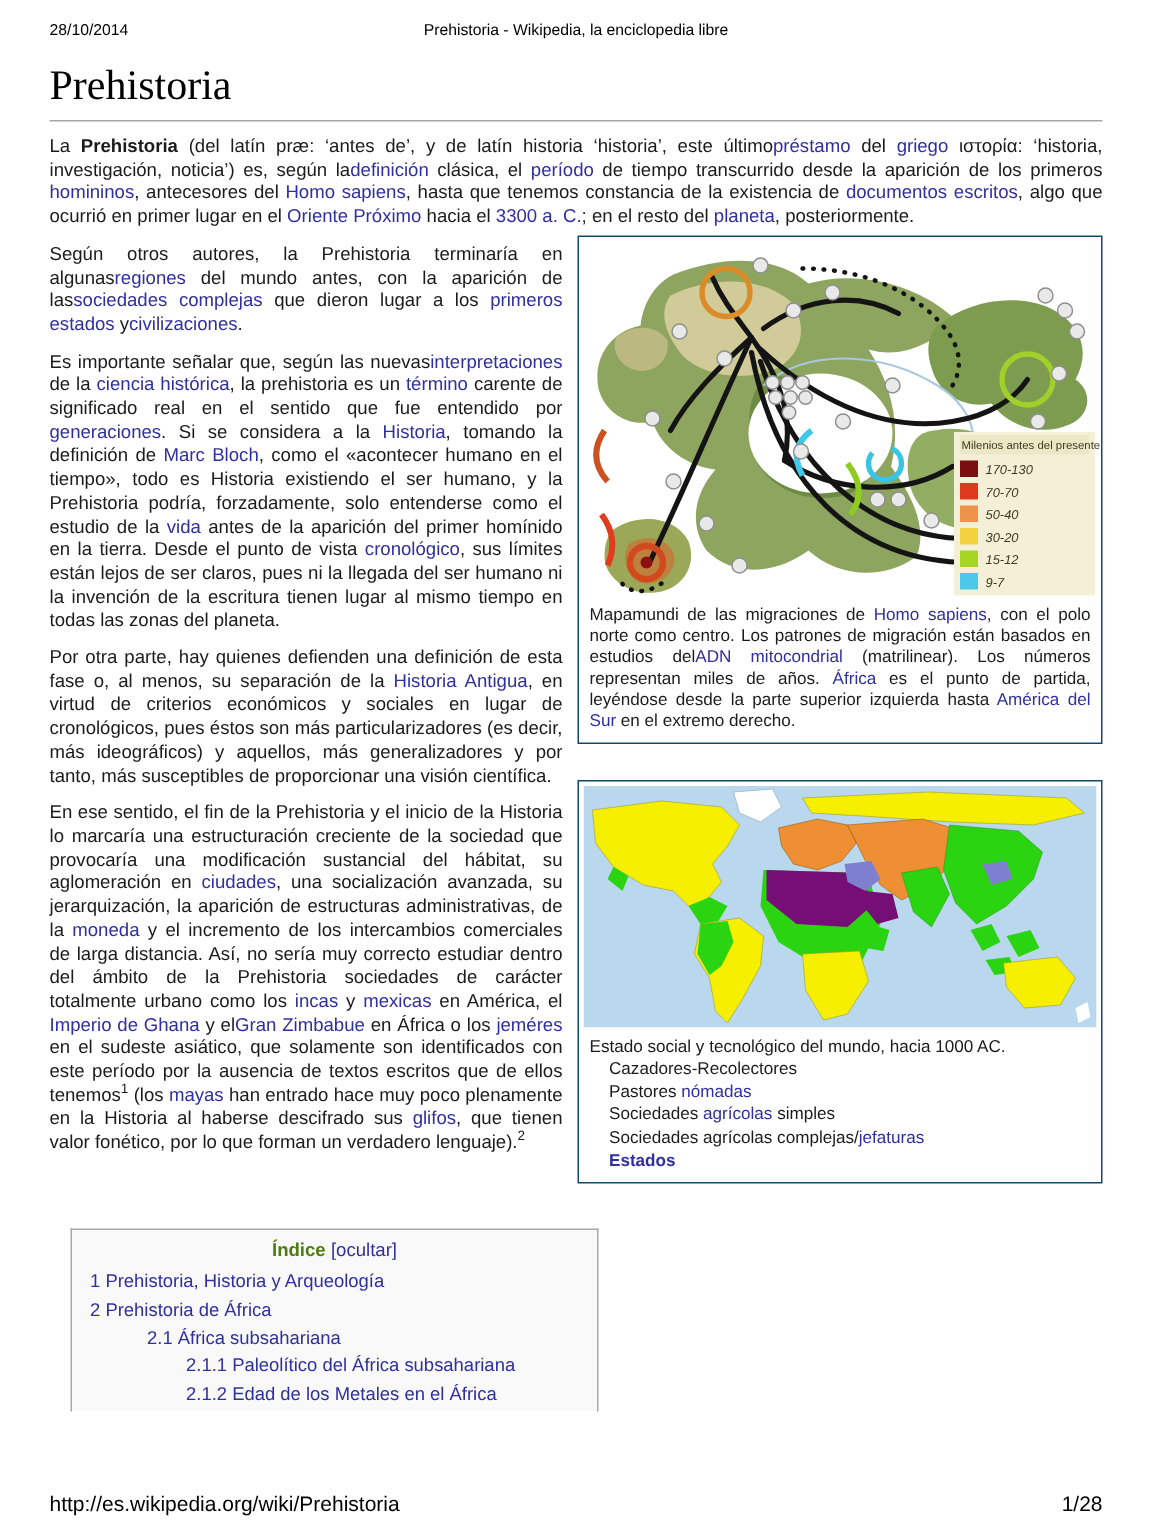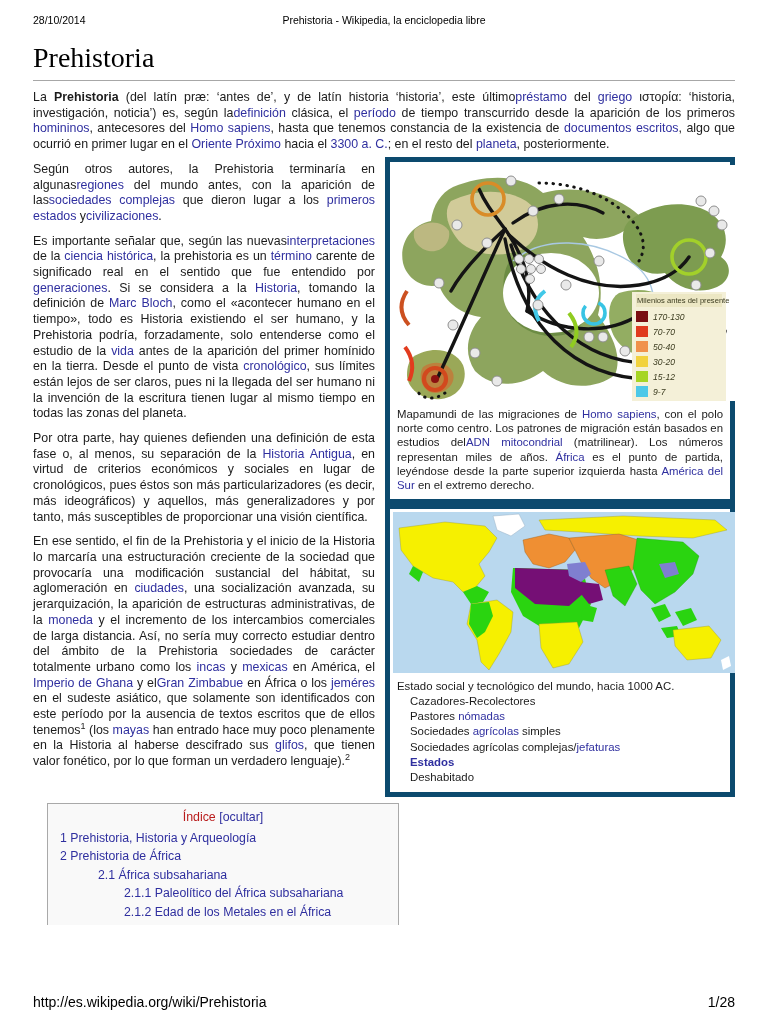--- a/index.html
+++ b/index.html
@@ -24,37 +24,37 @@
     margin-top:12px; padding-bottom:6px; border-bottom:1px solid #a7a7a7;
   }
   
   .para { font-size:12.4px; line-height:15.7px; text-align:justify; margin-top:9px; }
   .lnk { color:#2f2f9f; cursor:pointer;text-align:center; }
   .it { }
   .bd { font-weight:bold; }
   sup { font-size:9px; line-height:0; }
   
   .figures { float:right; width:350px; margin:4px 0 6px 10px; }
-  figure.thumb { border:5px solid #0c4a6e; background:#fff; padding:3px; margin-bottom:0; }
+  figure.thumb { border:1px solid #0c4a6e; background:#fff; padding:3px; margin-bottom:24px; }
   .img-wrap { position:relative; font-size:0; }
   figcaption { font-size:11.4px; line-height:14.3px; color:#1b1b1b; padding:6px 4px 3px; text-align:justify; }
   figcaption.cap-list { text-align:left; line-height:15.3px; }
   .cap-item { padding-left:13px; }
   
   .legend { position:absolute; right:1px; bottom:0; width:94px; background:#f4f0d8; padding:2px 4px 4px;
             font-size:8px; line-height:9px; color:#3a3a1e; }
   .legend-title { background:#ece7c4; padding:2px 1px; margin-bottom:3px; font-size:7.6px; white-space:nowrap; }
   .legend-row { display:flex; align-items:flex-end; margin-top:4px;font-style:italic; }
   .legend-swatch { width:12px; height:11px; margin-right:5px; flex:none; }
   .legend-label { font-size:8.6px; }
   
   .toc { margin:13px 0 0 14px; width:352px; border:1px solid #a9a9a9; border-bottom:none;
          background:#f9f9f9; padding:6px 8px 0; height:122px; overflow:hidden; }
   .toc-head { text-align:center; font-size:12.4px; margin-bottom:5px; }
-  .toc-title { font-weight:normal; color:#b91c1c; }
+  .toc-title { font-weight:bold; color:#4d7c0f; }
   .toc-toggle { color:#2f2f9f; }
   .toc-row { font-size:12.3px; line-height:18.6px; }
   .toc-row.lv0 { padding-left:4px; }
   .toc-row.lv1 { padding-left:42px; }
   .toc-row.lv2 { padding-left:68px; }
   .clearfix::after { content:""; display:block; clear:both; }
 </style>
 </head>
 <body>
 
@@ -228,21 +228,20 @@
           </svg>
         </div>
         <figcaption class="cap-list">
           <div class="cap-title">Estado social y tecnológico del mundo, hacia 1000 AC.</div>
           <div id="map2-items">
               <div class="cap-item"><span>Cazadores-Recolectores</span></div>
               <div class="cap-item"><span>Pastores </span><span class="lnk">nómadas</span></div>
               <div class="cap-item"><span>Sociedades </span><span class="lnk">agrícolas</span><span> simples</span></div>
               <div class="cap-item"><span>Sociedades agrícolas complejas/</span><span class="lnk">jefaturas</span></div>
               <div class="cap-item"><span class="lnk bd">Estados</span></div>
-              <div class="cap-item"><span>Deshabitado</span></div>
             </div>
         </figcaption>
       </figure>
     </aside>
 
     <p class="para"><span>Según otros autores, la Prehistoria terminaría en algunas</span><span class="lnk">regiones</span><span> del mundo antes, con la aparición de las</span><span class="lnk">sociedades complejas</span><span> que dieron lugar a los </span><span class="lnk">primeros estados</span><span> y</span><span class="lnk">civilizaciones</span><span>.</span></p>
     <p class="para"><span>Es importante señalar que, según las nuevas</span><span class="lnk">interpretaciones</span><span> de la </span><span class="lnk">ciencia histórica</span><span>, la prehistoria es un </span><span class="lnk">término</span><span> carente de significado real en el sentido que fue entendido por </span><span class="lnk">generaciones</span><span>. Si se considera a la </span><span class="lnk">Historia</span><span>, tomando la definición de </span><span class="lnk">Marc Bloch</span><span>, como el «acontecer humano en el tiempo», todo es Historia existiendo el ser humano, y la Prehistoria podría, forzadamente, solo entenderse como el estudio de la </span><span class="lnk">vida</span><span> antes de la aparición del primer homínido en la tierra. Desde el punto de vista </span><span class="lnk">cronológico</span><span>, sus límites están lejos de ser claros, pues ni la llegada del ser humano ni la invención de la escritura tienen lugar al mismo tiempo en todas las zonas del planeta.</span></p>
     <p class="para"><span>Por otra parte, hay quienes defienden una definición de esta fase o, al menos, su separación de la </span><span class="lnk">Historia Antigua</span><span>, en virtud de criterios económicos y sociales en lugar de cronológicos, pues éstos son más particularizadores (es decir, más ideográficos) y aquellos, más generalizadores y por tanto, más susceptibles de proporcionar una visión científica.</span></p>
     <p class="para"><span>En ese sentido, el fin de la Prehistoria y el inicio de la Historia lo marcaría una estructuración creciente de la sociedad que provocaría una modificación sustancial del hábitat, su aglomeración en </span><span class="lnk">ciudades</span><span>, una socialización avanzada, su jerarquización, la aparición de estructuras administrativas, de la </span><span class="lnk">moneda</span><span> y el incremento de los intercambios comerciales de larga distancia. Así, no sería muy correcto estudiar dentro del ámbito de la Prehistoria sociedades de carácter totalmente urbano como los </span><span class="lnk">incas</span><span> y </span><span class="lnk">mexicas</span><span> en América, el </span><span class="lnk">Imperio de Ghana</span><span> y el</span><span class="lnk">Gran Zimbabue</span><span> en África o los </span><span class="lnk">jeméres</span><span> en el sudeste asiático, que solamente son identificados con este período por la ausencia de textos escritos que de ellos tenemos</span><sup>1</sup><span> (los </span><span class="lnk">mayas</span><span> han entrado hace muy poco plenamente en la Historia al haberse descifrado sus </span><span class="lnk">glifos</span><span>, que tienen valor fonético, por lo que forman un verdadero lenguaje).</span><sup>2</sup></p>
 

